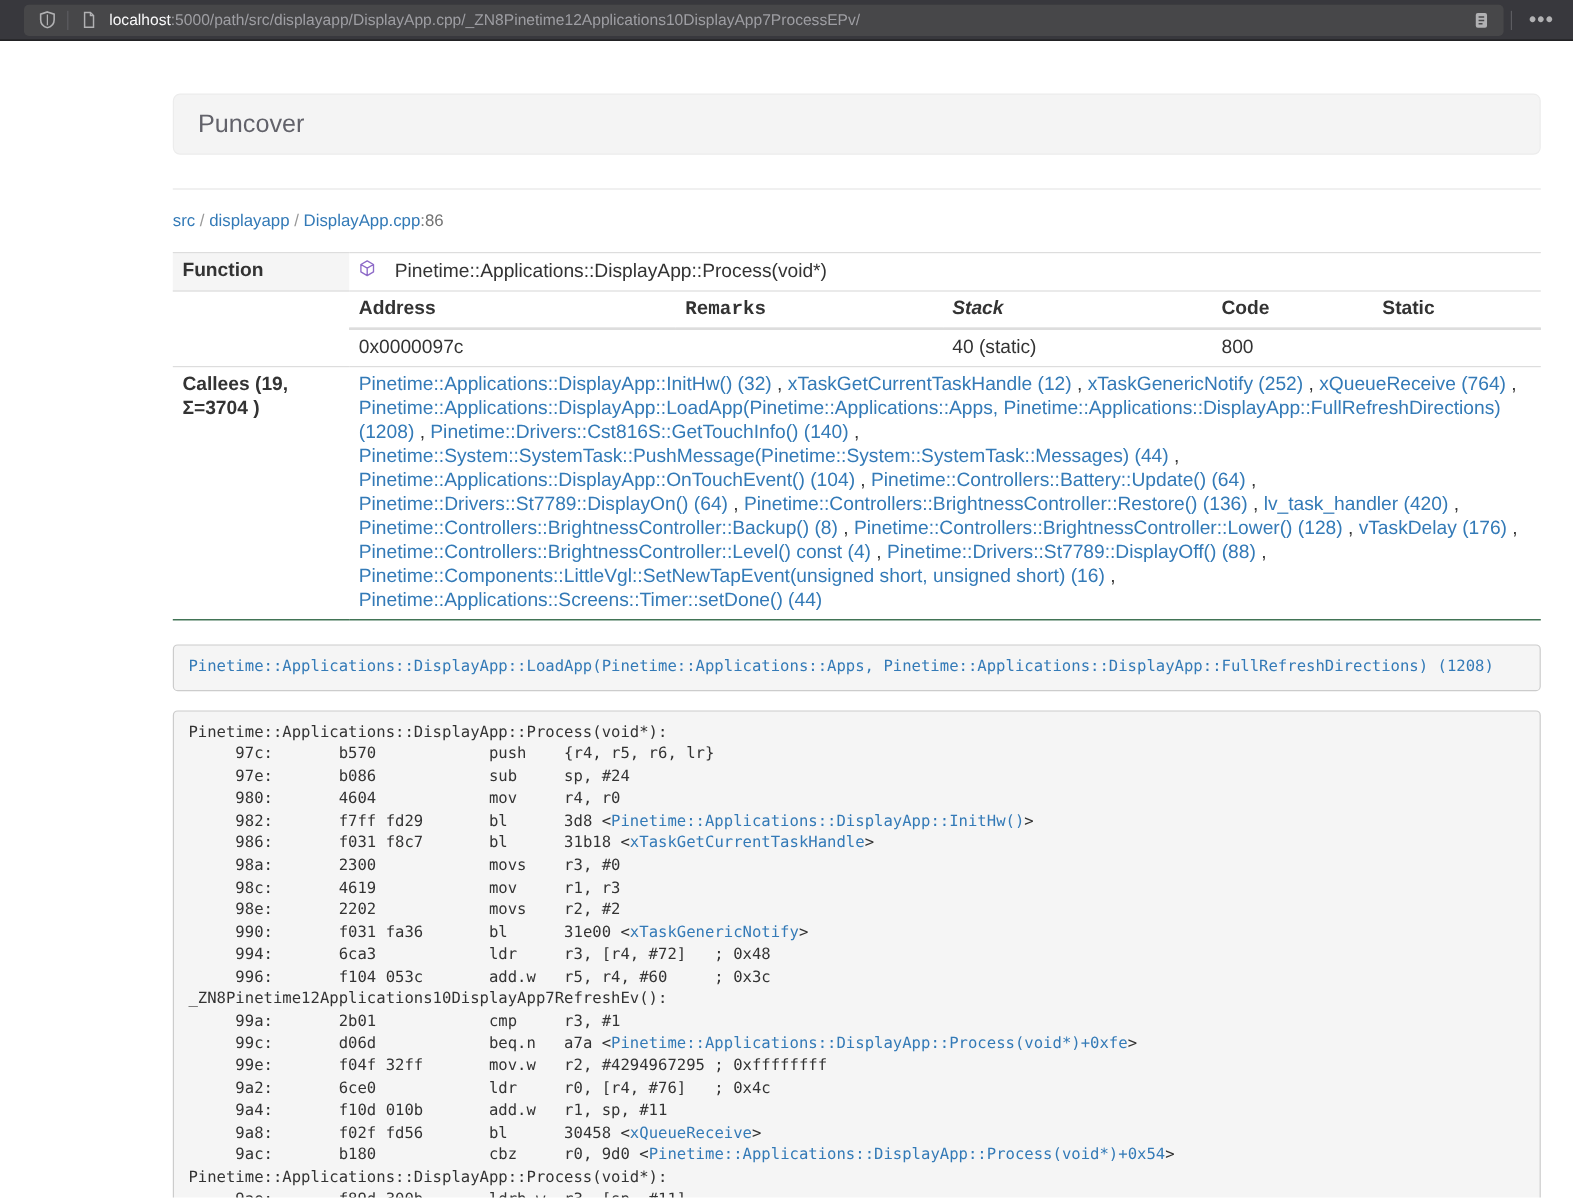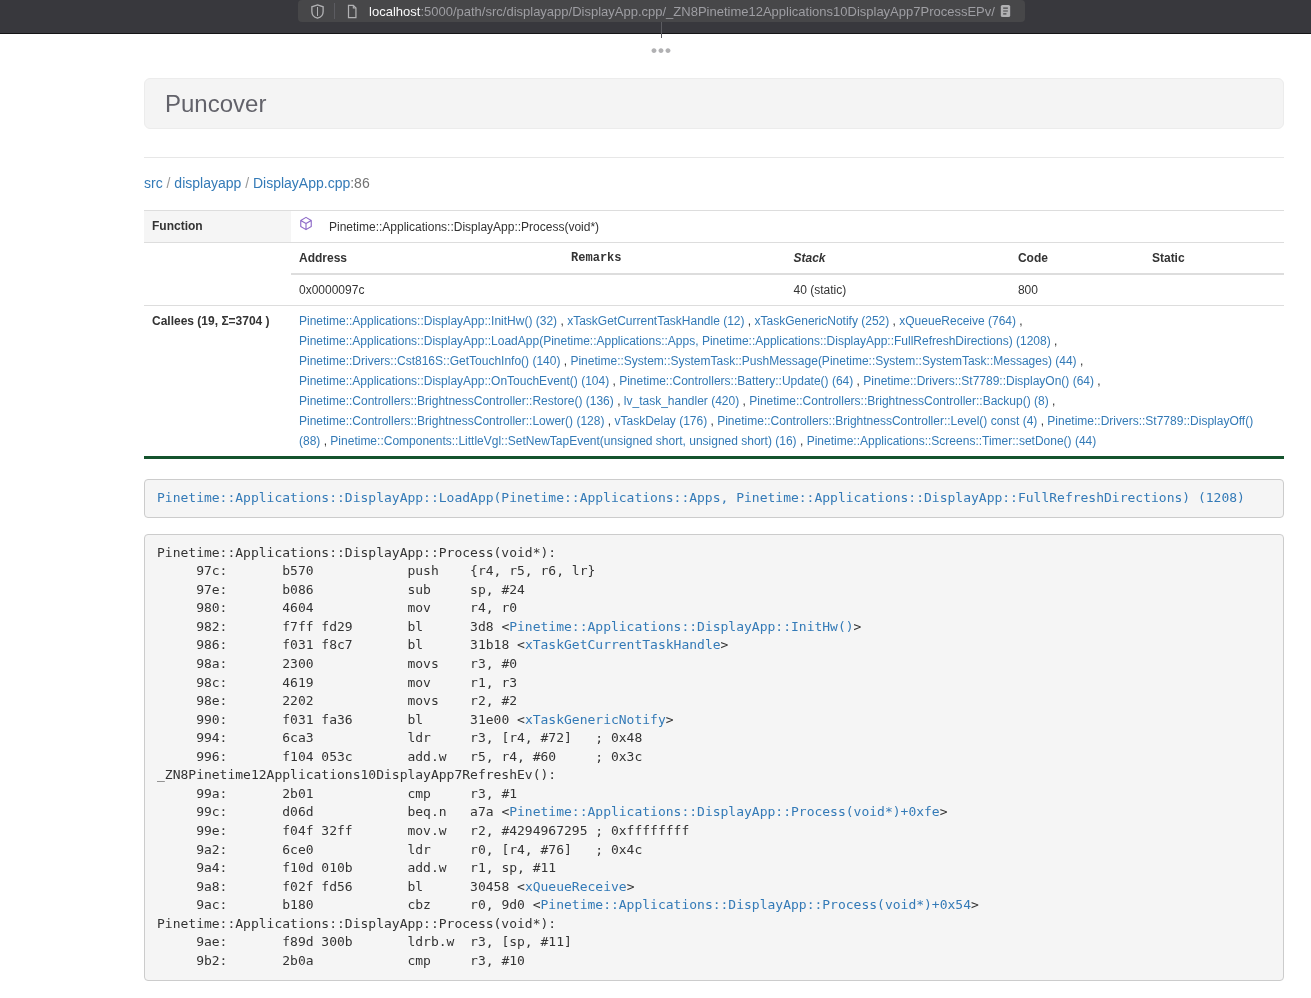--- a/index.html
+++ b/index.html
@@ -2,54 +2,54 @@
 <html><head>
 <meta charset="utf-8">
 <style>
   * { box-sizing: border-box; margin: 0; padding: 0; }
   html, body { width: 1311px; height: 998px; overflow: hidden; background: #fff; }
   body { font-family: "Liberation Sans", sans-serif; color: #333; }
 
   
   .toolbar {
     height: 34px; background: #38383d; border-bottom: 1px solid #141416;
-    display: flex; align-items: center; padding: 0 8px 0 20px; flex-direction: column;
+    display: flex; align-items: center; padding: 0 8px 0 20px;
   }
   .url-bar {
     flex: 1; height: 26px; background: #474749; border-radius: 4px;
     display: flex; align-items: center; padding: 0 8px; min-width: 0;
   }
   .chrome-icon { display: flex; align-items: center; justify-content: center; width: 22px; height: 22px; flex: 0 0 auto; }
   .vsep { width: 1px; height: 16px; background: #5c5c61; margin: 0 6px; flex: 0 0 auto; }
   .url-text { font-size: 13px; margin-left: 6px; white-space: nowrap; overflow: hidden; flex: 1; min-width: 0; }
   .url-host { color: #f9f9fa; }
   .url-rest { color: #9e9ea3; }
   .menu-dots { color: #b1b1b3; font-size: 17px; letter-spacing: 1px; font-weight: bold; padding: 0 8px; line-height: 26px; }
 
   
   .container { width: 1140px; margin-left: 144px; }
 
   .jumbotron {
     margin-top: 44px; background: #f4f4f4; border: 1px solid #ececec;
     border-radius: 6px; padding: 14px 20px;
   }
-  .jumbotron h1 { font-size: 24px; font-weight: normal; color: #62626a; line-height: 21px; }
+  .jumbotron h1 { font-size: 21px; font-weight: normal; color: #62626a; line-height: 21px; }
 
   hr.divider { border: none; border-top: 1px solid #e7e7e7; margin-top: 28px; }
 
   .breadcrumb { margin-top: 15px; font-size: 14px; line-height: 20px; }
   .breadcrumb a { color: #337ab7; text-decoration: none; }
   .bc-sep { color: #999; }
   .bc-suffix { color: #737373; text-align: right; }
 
   
   table.info-table {
     width: 100%; border-collapse: collapse; margin-top: 17px;
-    border-top: 1px solid #ddd; border-bottom: 3px solid #14532d;
-    font-size: 12px;
+    border-top: 1px solid #ddd; border-bottom: 1px solid #14532d;
+    font-size: 16px;
   }
   table.info-table > tbody > tr > th,
   table.info-table > tbody > tr > td { border-top: 1px solid #ddd; vertical-align: top; text-align: left; }
   table.info-table > tbody > tr:first-child > th,
   table.info-table > tbody > tr:first-child > td { border-top: none; }
   table.info-table > tbody > tr > th.row-label {
     width: 147px; padding: 5px 8px; font-weight: bold; color: #333; line-height: 20px;
   }
   table.info-table > tbody > tr.striped > th.row-label { background: #f5f5f5; }
   table.info-table > tbody > tr > td.row-content { padding: 5px 8px; line-height: 20px; }

